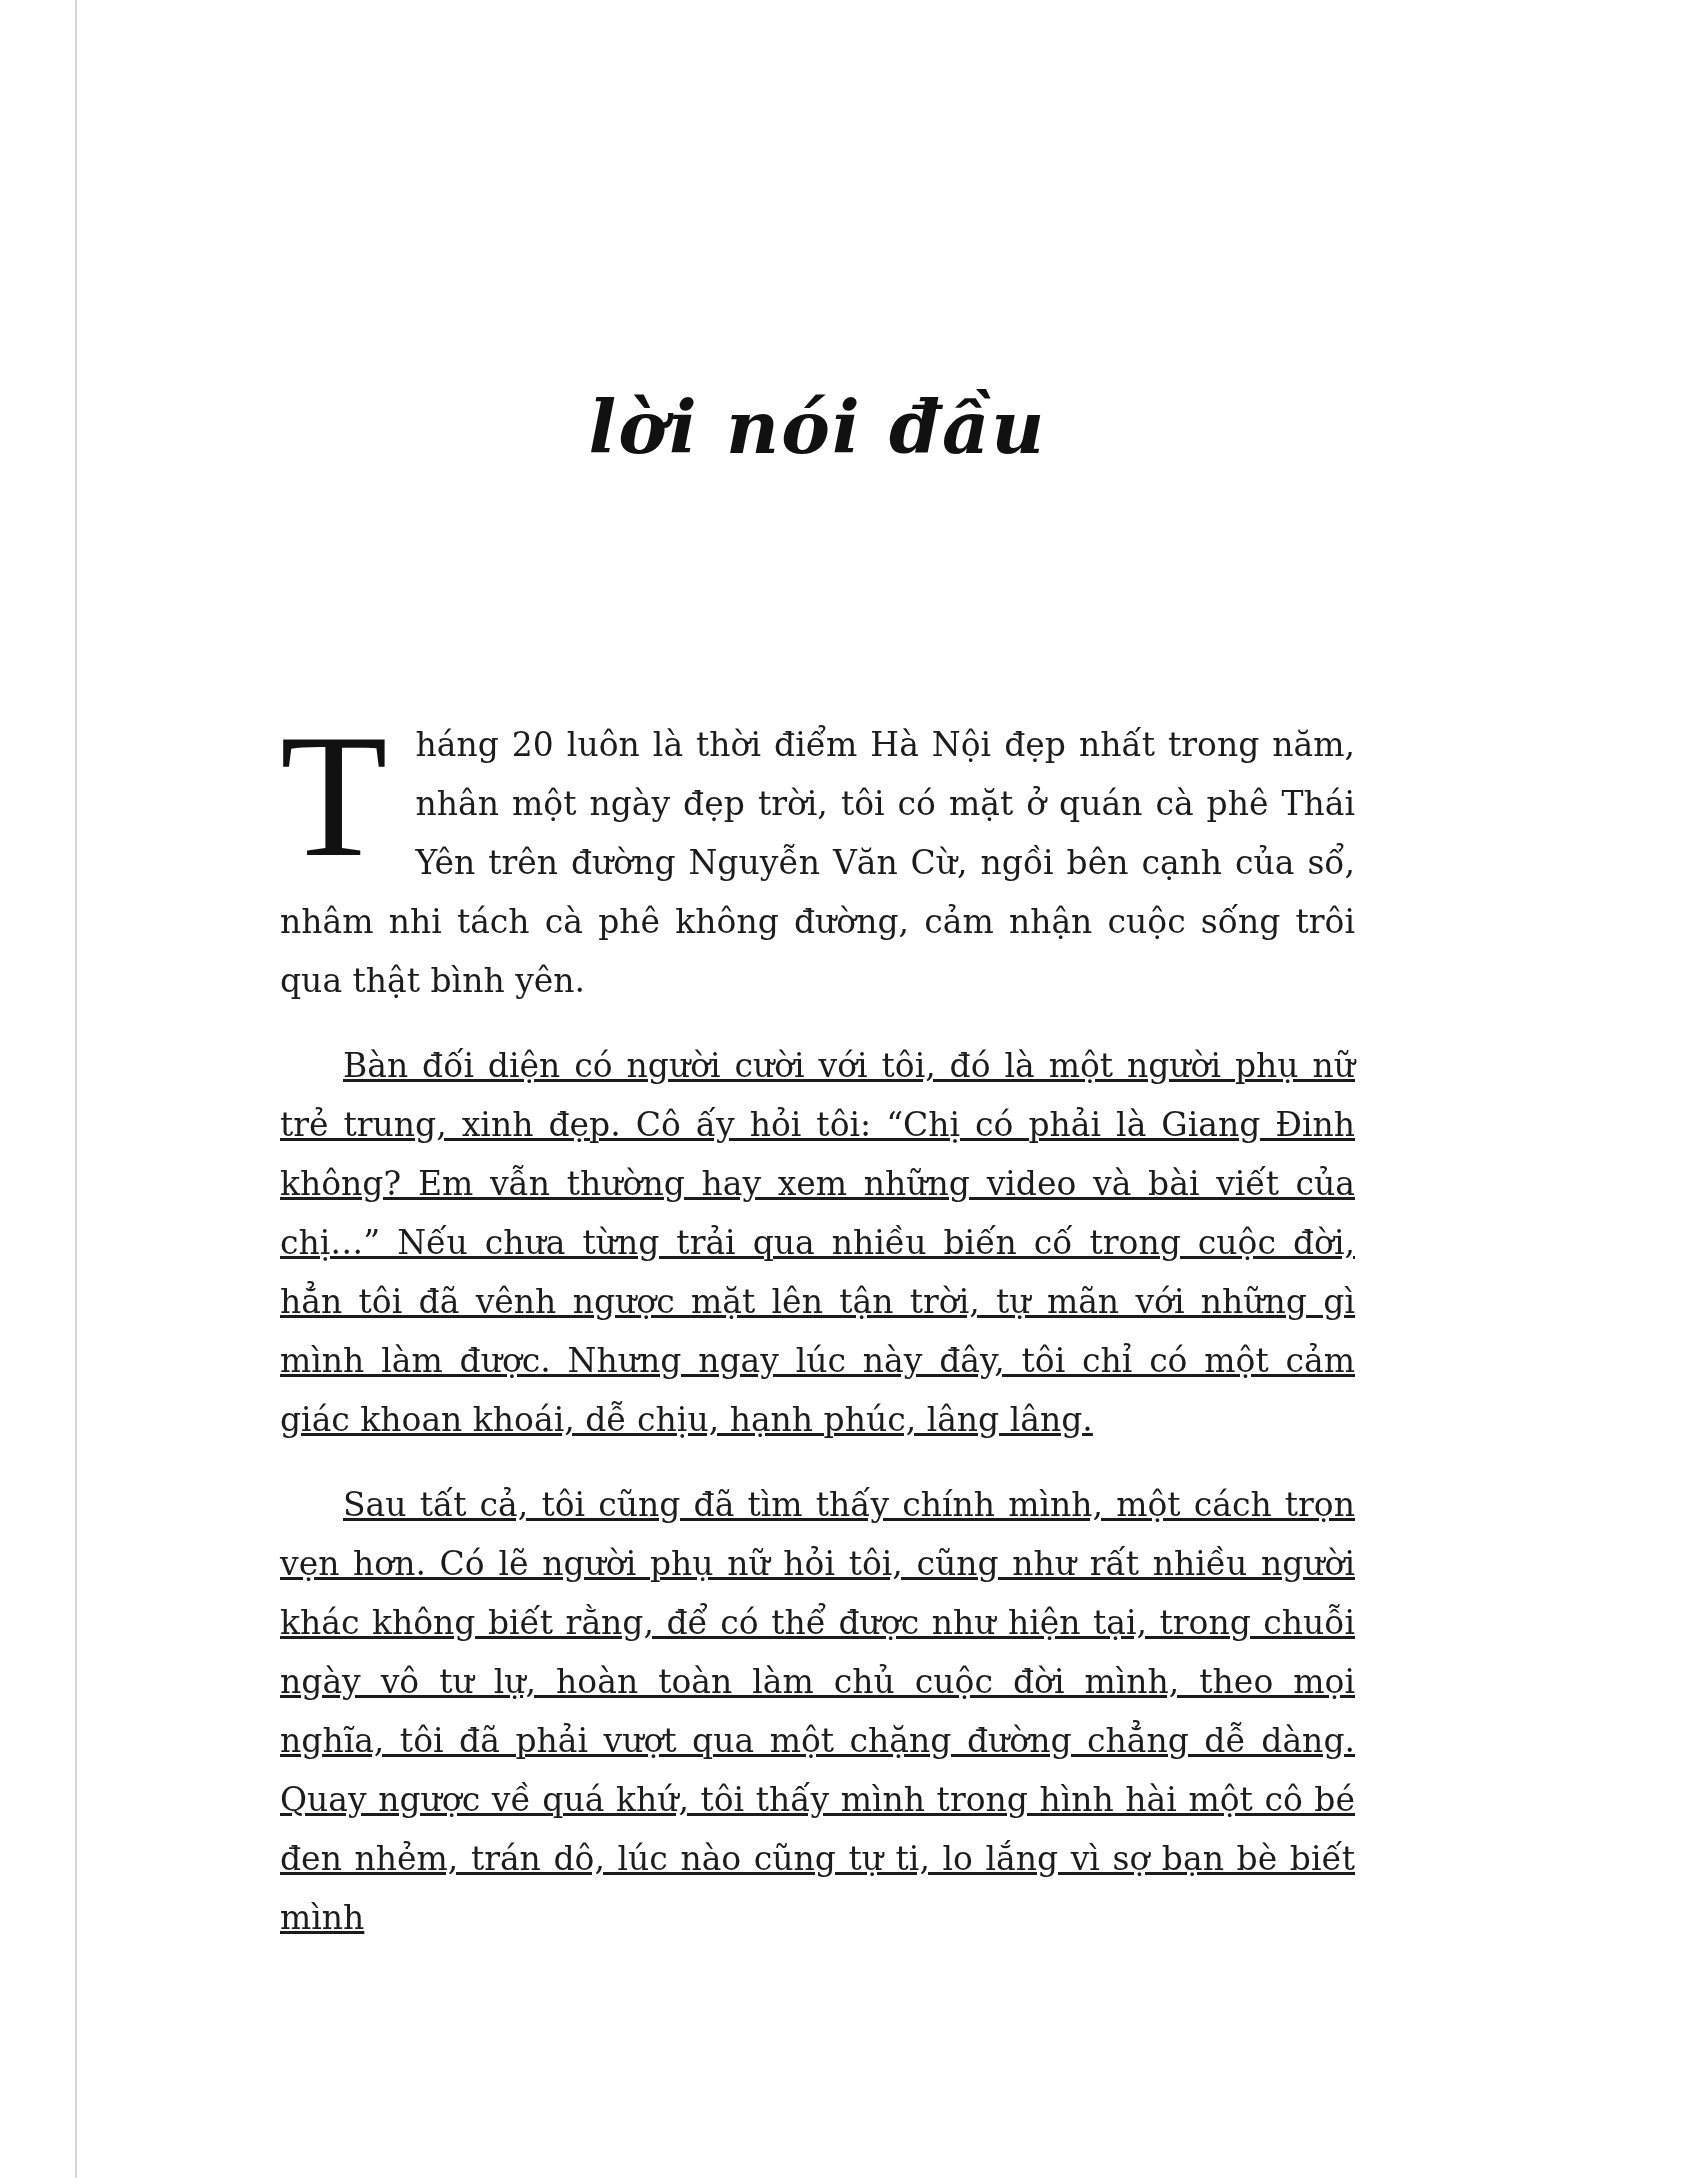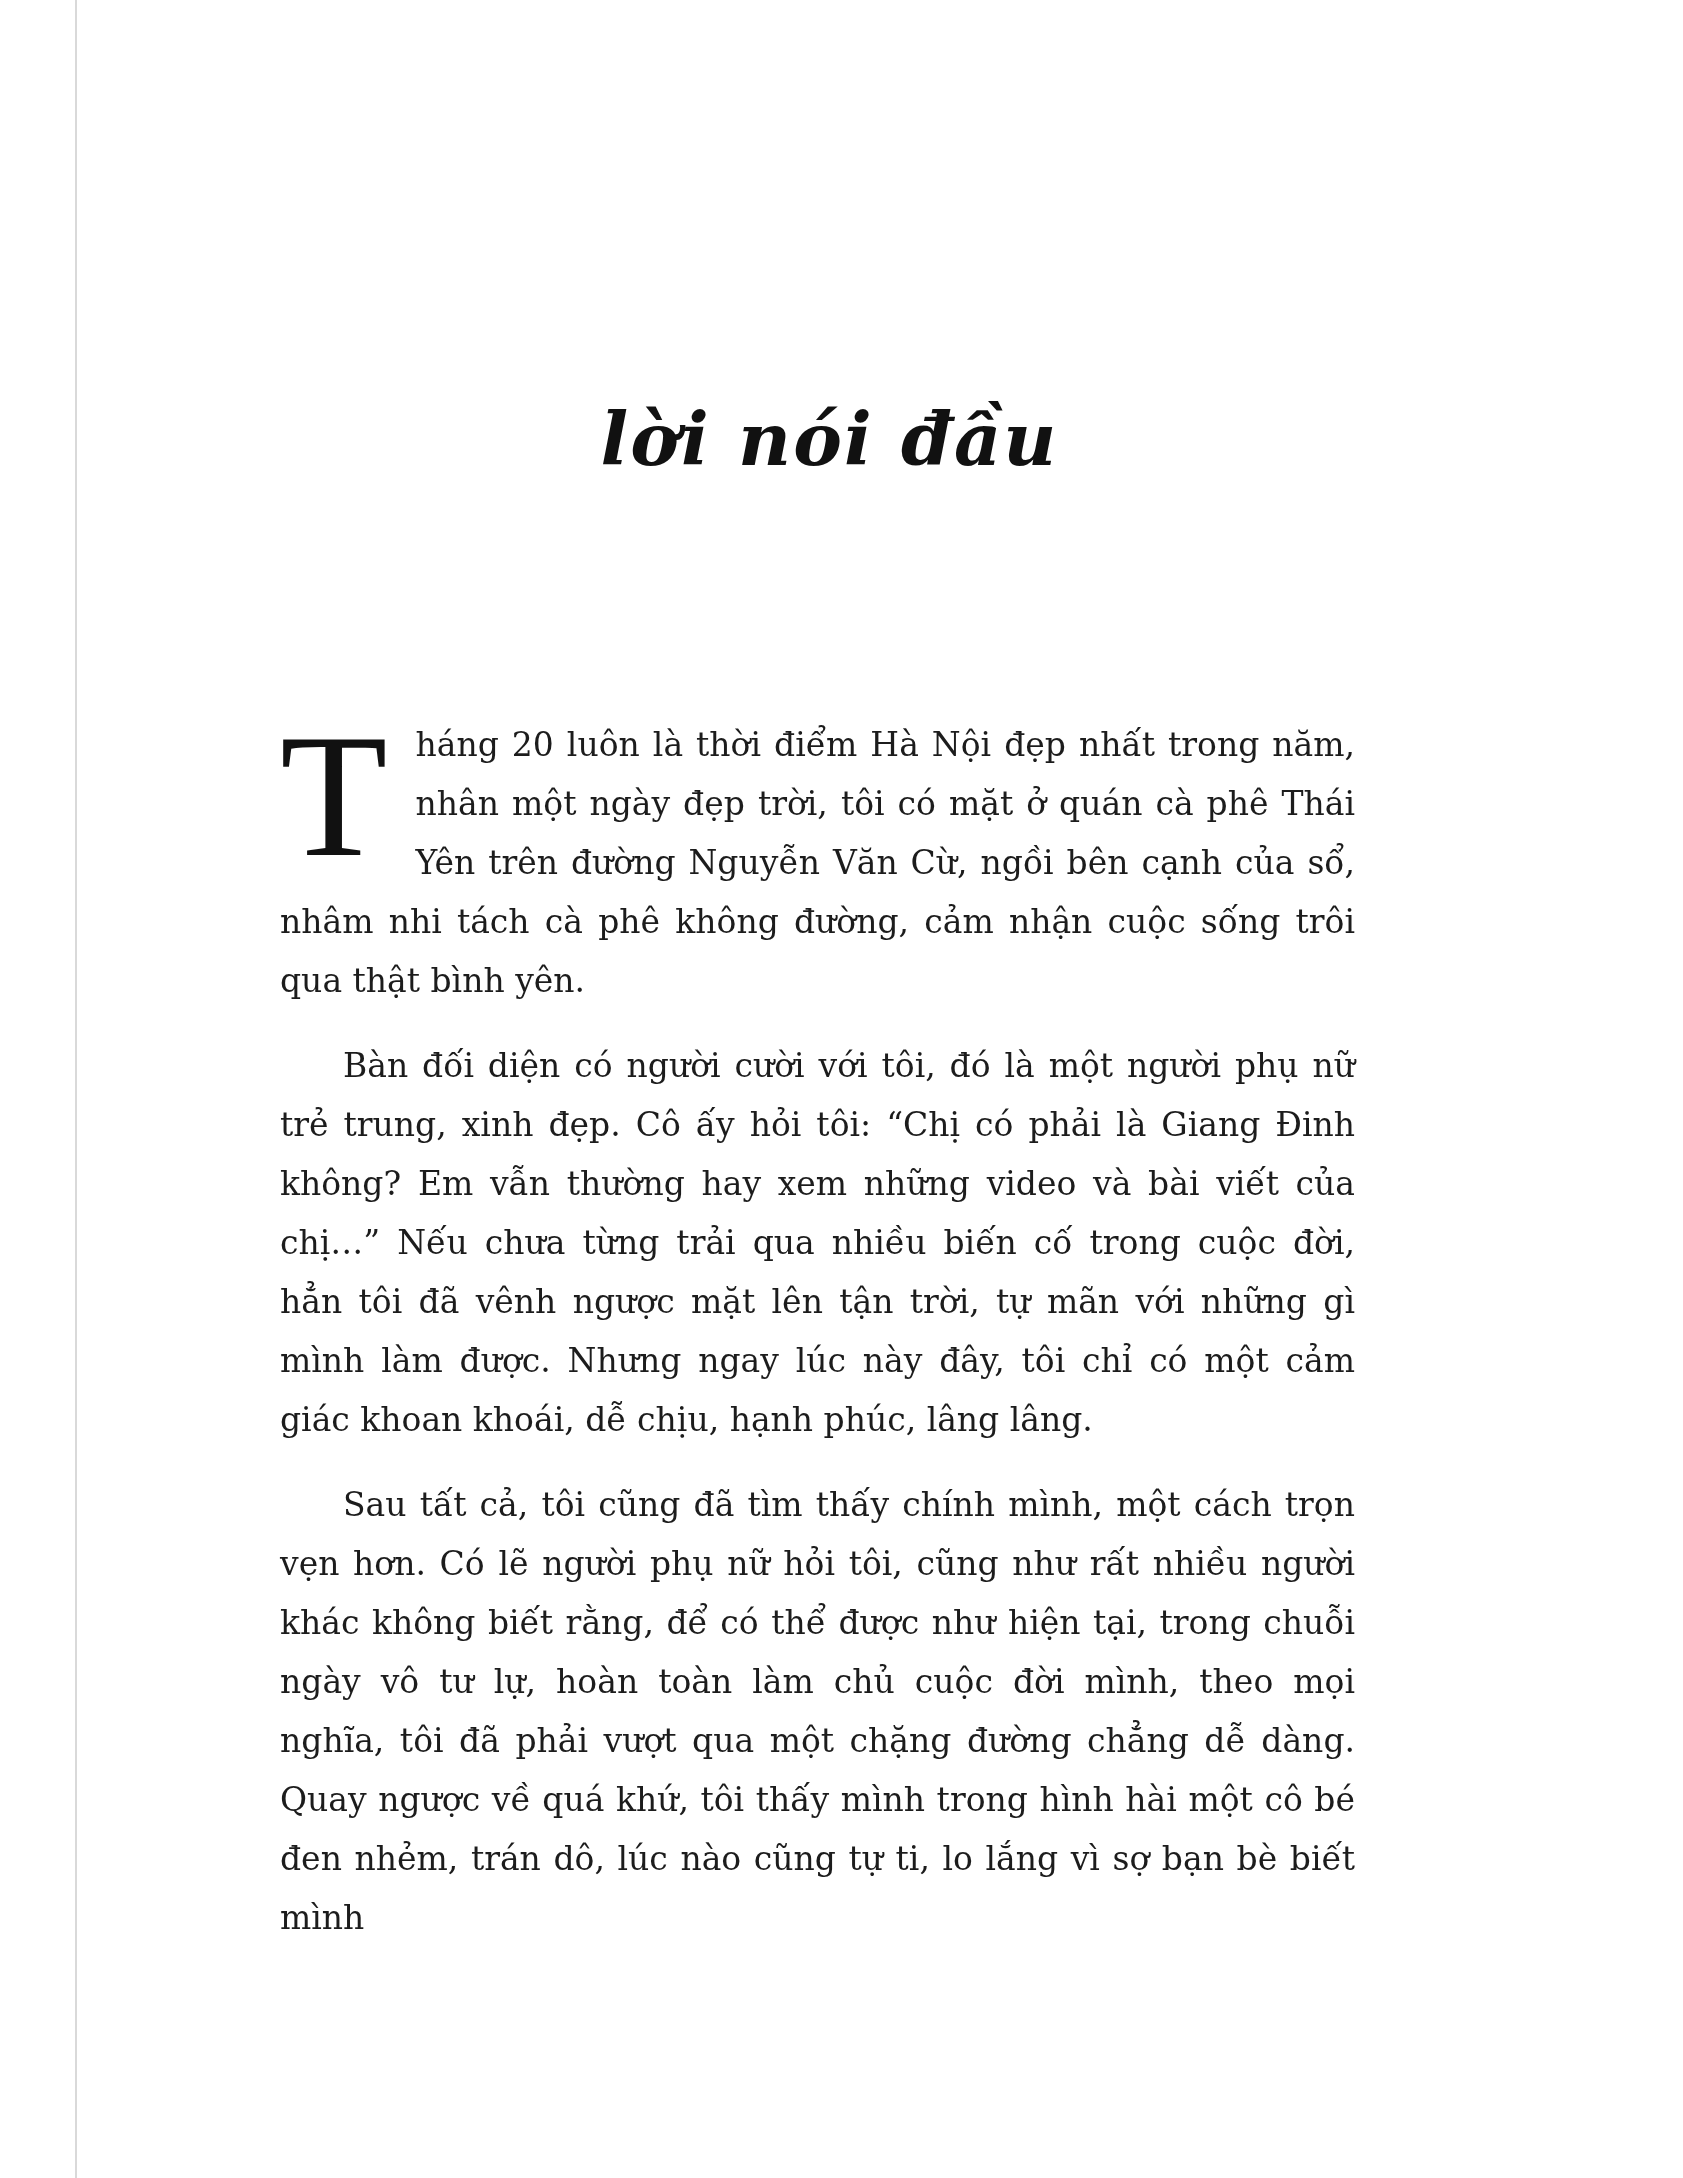--- a/index.html
+++ b/index.html
@@ -26,21 +26,21 @@
     top: 0;
     width: 2px;
     height: 2178px;
     background: #d9d9d9;
   }
   .title {
     position: absolute;
     top: 384px;
     left: 280px;
     width: 1075px;
-    margin: 12px;
+    margin: 0;
     text-align: center;
     font-size: 73px;
     font-weight: 700;
     font-style: italic;
     letter-spacing: 2px;
     color: #111111;
     font-family: "DejaVu Serif", serif;
   }
   .content {
     position: absolute;
@@ -50,20 +50,21 @@
     font-size: 33px;
     line-height: 59px;
     text-align: justify;
     text-justify: inter-word;
   }
   .para {
     margin: 0 0 26px 0;
   }
   .para.indent {
     text-indent: 63px;
+    text-decoration: underline;
   }
   .para-first::after {
     content: "";
     display: block;
     clear: none;
   }
   .dropcap {
     float: left;
     font-size: 176px;
     line-height: 150px;

